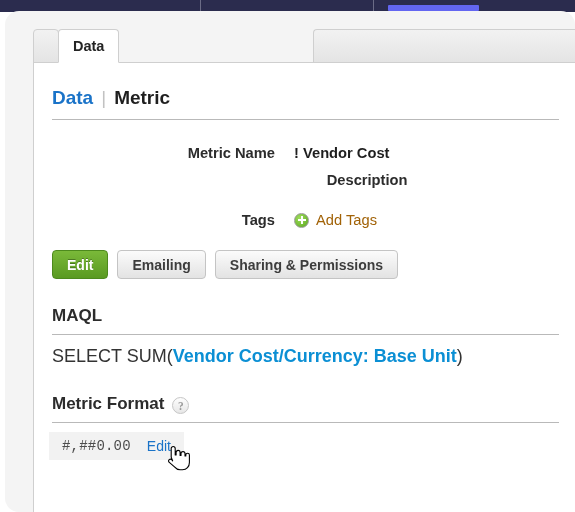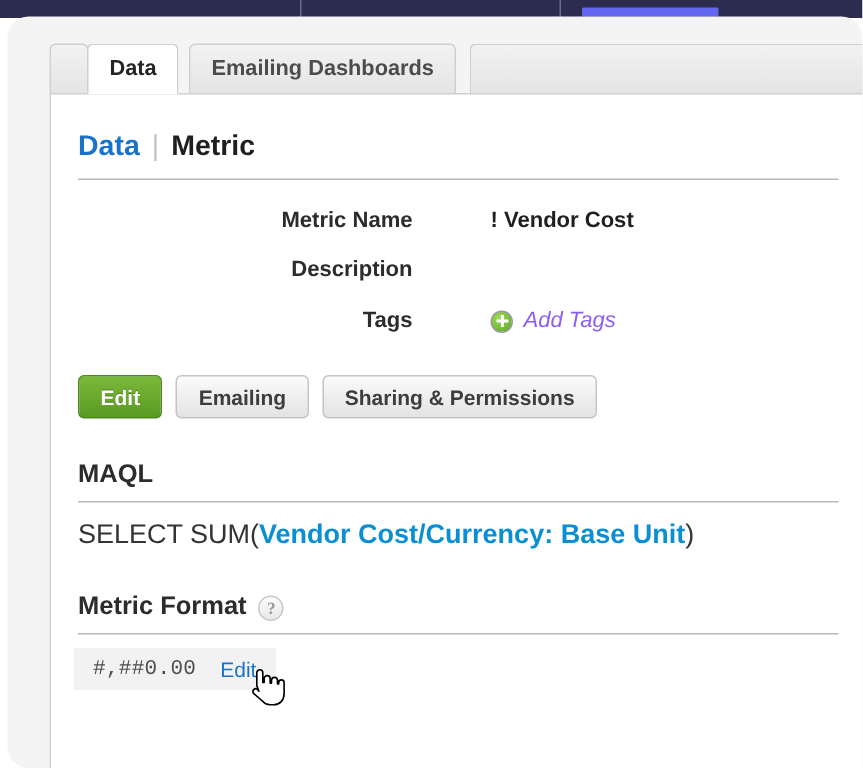--- a/index.html
+++ b/index.html
@@ -157,22 +157,21 @@
   .rule.r-maql  { top: 271px; }
   .rule.r-fmt   { top: 359px; }
 
   
   .field {
     position: absolute;
     left: 18px;
     width: 507px;
     height: 28px;
     display: flex;
-    align-items: flex-start;
-    gap: 33px;
+    align-items: center;
   }
   .field.f0 { top: 76px; }
   .field.f1 { top: 109px; flex-direction: column; }
   .field.f2 { top: 143px; }
 
   .f-label {
     width: 242px;
     text-align: right;
     padding-right: 19px;
     font-size: 14.7px;
@@ -191,23 +190,22 @@
     font-weight: normal;
     cursor: text;
   }
   .f-value.taglink {
     display: flex;
     align-items: center;
     gap: 7px;
     font-weight: normal;
   }
   .tag-text {
-    color: #8b5cf6;
-    cursor: pointer;
-    font-style: italic;
+    color: #a16207;
+    cursor: pointer;
   }
 
   
   .plus-icon {
     position: relative;
     width: 15px; height: 15px;
     border-radius: 50%;
     background: radial-gradient(circle at 35% 30%, #9ddc5a 0%, #6cb52e 75%);
     border: 1px solid #9a9a9a;
     display: inline-block;
@@ -343,23 +341,20 @@
     <div class="topbar-active"></div>
   </div>
 
   <div class="page-panel"></div>
 
   <div class="tabstrip">
     <div class="tab stub"></div>
     <div class="tab t0 active">
       <span>Data</span>
     </div>
-    <div class="tab t1">
-      <span>Emailing Dashboards</span>
-    </div>
     <div class="tab filler"></div>
   </div>
 
   <div class="card">
 
     <div class="breadcrumb">
       <span class="crumb-link">Data</span>
       <span class="crumb-div">|</span>
       <span class="crumb-current">Metric</span>
     </div>

